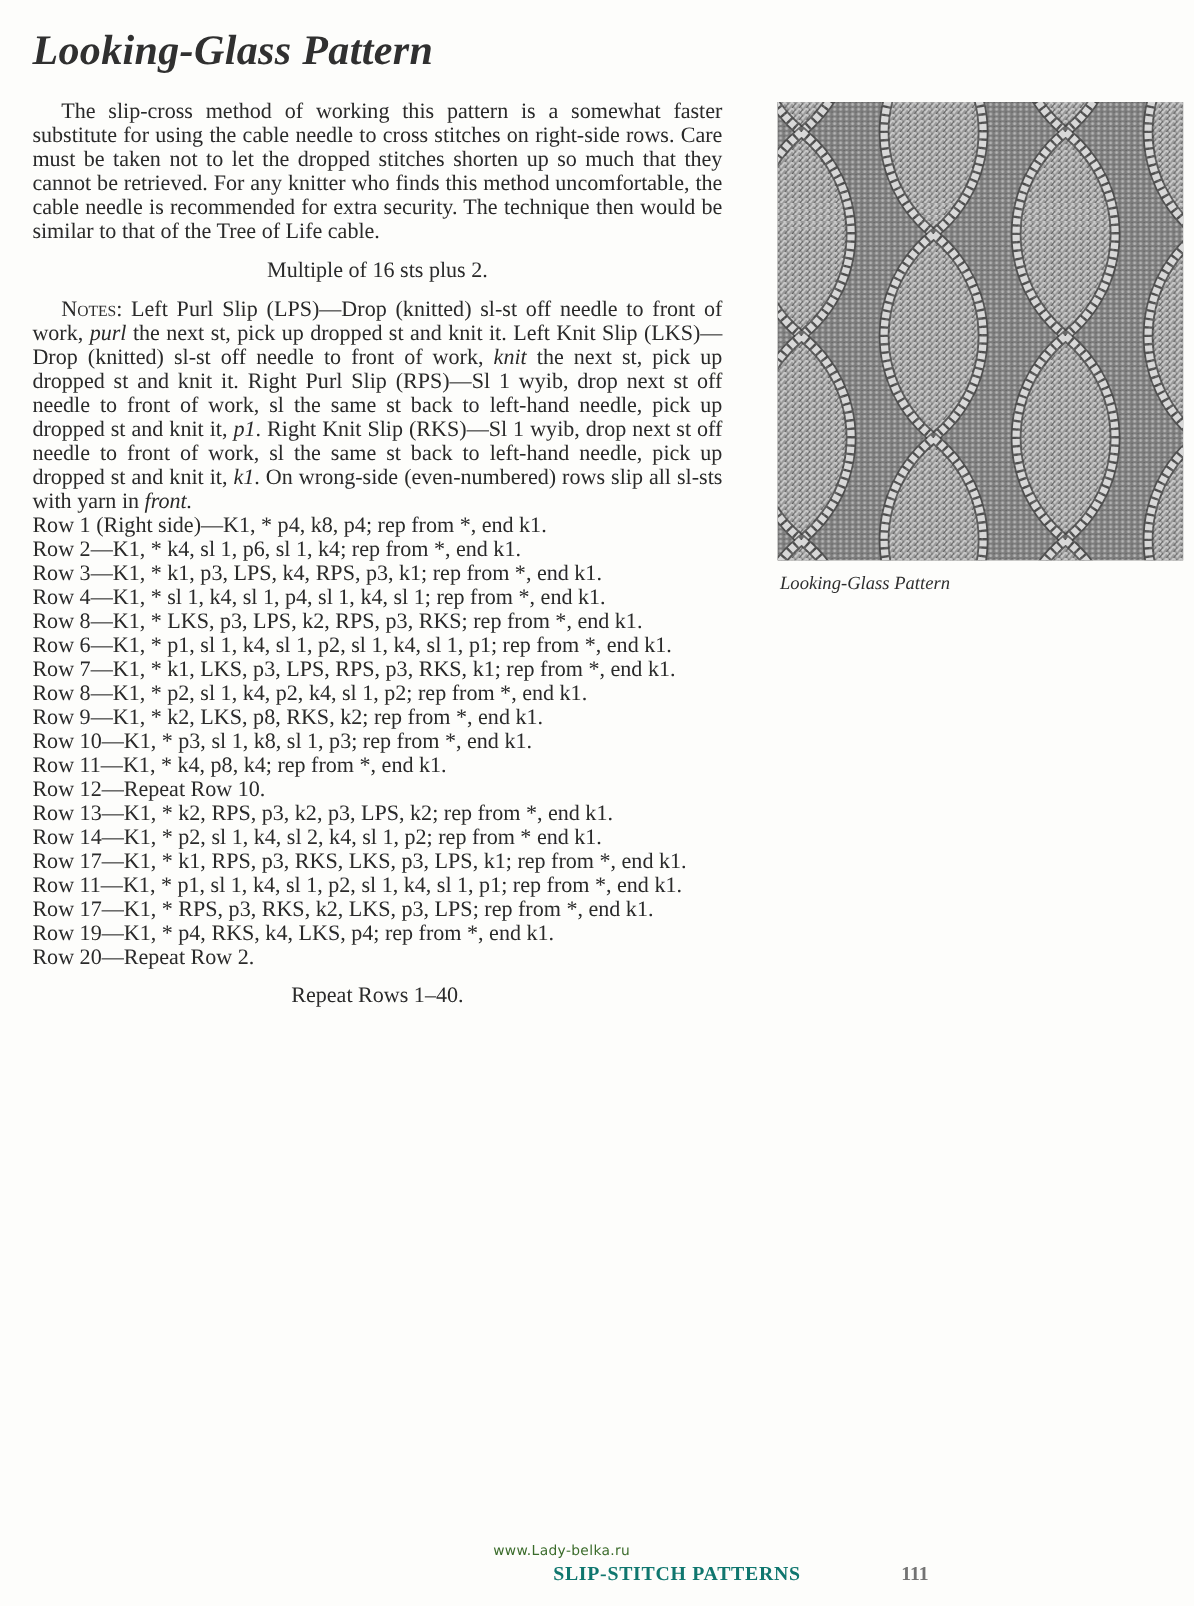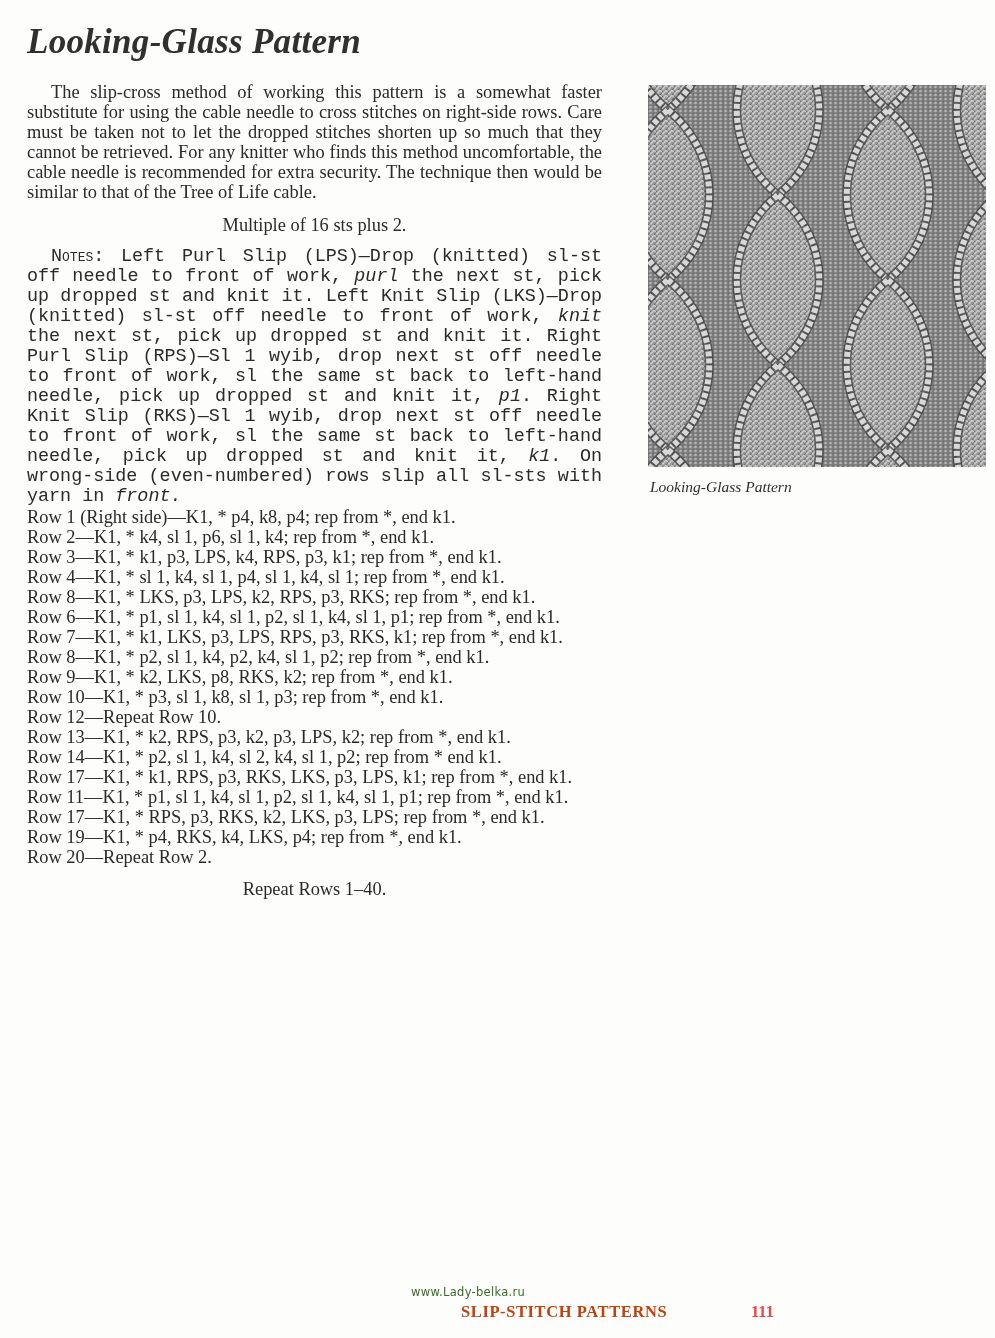--- a/index.html
+++ b/index.html
@@ -10,42 +10,42 @@
     .title {
       position: absolute; left: 27px; top: 22px; margin: 0;
       font-size: 35px; font-style: italic; font-weight: bold; color: #303030; letter-spacing: 0.3px;
     }
     .text-col {
       position: absolute; left: 27px; top: 82px; width: 575px;
       font-size: 18.4px; line-height: 20px;
     }
     .intro p { margin: 0; text-align: justify; text-indent: 24px; }
     .centered { text-align: center; margin: 13px 0 12px 0; }
-    .notes { margin: 0; text-align: justify; text-indent: 24px; font-family: Liberation Mono, monospace; }
+    .notes { margin: 0; text-align: justify; text-indent: 24px; }
     .small-caps { font-variant: small-caps; }
     .rows { margin: 0; padding: 0; list-style: none; }
     .rows li { padding-left: 25px; text-indent: -25px; margin: 0; }
     .repeat { text-align: center; margin-top: 12px; }
     .photo {
       position: absolute; left: 648px; top: 85px; width: 338px; height: 382px; overflow: hidden;
       background: #8a8a8a;
     }
     .photo svg { display: block; }
     .caption {
       position: absolute; left: 650px; top: 478px; font-size: 15.5px; font-style: italic; color: #2e2e2e;
     }
     .watermark {
       position: absolute; left: 411px; top: 1269px; font-family: "DejaVu Sans", sans-serif;
       font-size: 11.5px; color: #3a6b2a; letter-spacing: 0.3px; margin-top: 16px;
     }
     .footer-section {
-      position: absolute; left: 461px; top: 1302px; font-size: 16.5px; font-weight: bold; letter-spacing: 0.6px; color: #c2410c;
+      position: absolute; left: 461px; top: 1302px; font-size: 16.5px; font-weight: bold; letter-spacing: 0.6px; color: #0f766e;
     }
     .footer-page {
-      position: absolute; left: 751px; top: 1302px; font-size: 16.5px; font-weight: bold; color: #ef4444;
+      position: absolute; left: 751px; top: 1302px; font-size: 16.5px; font-weight: bold; color: #737373;
     }
   </style>
 </head>
 <body>
 
 <h1 class="title">Looking-Glass Pattern</h1>
 
 <div class="text-col">
   <div class="intro">
     <p>The slip-cross method of working this pattern is a somewhat faster substitute for using the cable needle to cross stitches on right-side rows. Care must be taken not to let the dropped stitches shorten up so much that they cannot be retrieved. For any knitter who finds this method uncomfortable, the cable needle is recommended for extra security. The technique then would be similar to that of the Tree of Life cable.</p>
@@ -59,20 +59,21 @@
       <li>Row 1 (Right side)—K1, * p4, k8, p4; rep from *, end k1.</li>
       <li>Row 2—K1, * k4, sl 1, p6, sl 1, k4; rep from *, end k1.</li>
       <li>Row 3—K1, * k1, p3, LPS, k4, RPS, p3, k1; rep from *, end k1.</li>
       <li>Row 4—K1, * sl 1, k4, sl 1, p4, sl 1, k4, sl 1; rep from *, end k1.</li>
       <li>Row 8—K1, * LKS, p3, LPS, k2, RPS, p3, RKS; rep from *, end k1.</li>
       <li>Row 6—K1, * p1, sl 1, k4, sl 1, p2, sl 1, k4, sl 1, p1; rep from *, end k1.</li>
       <li>Row 7—K1, * k1, LKS, p3, LPS, RPS, p3, RKS, k1; rep from *, end k1.</li>
       <li>Row 8—K1, * p2, sl 1, k4, p2, k4, sl 1, p2; rep from *, end k1.</li>
       <li>Row 9—K1, * k2, LKS, p8, RKS, k2; rep from *, end k1.</li>
       <li>Row 10—K1, * p3, sl 1, k8, sl 1, p3; rep from *, end k1.</li>
+      <li>Row 11—K1, * k4, p8, k4; rep from *, end k1.</li>
       <li>Row 12—Repeat Row 10.</li>
       <li>Row 13—K1, * k2, RPS, p3, k2, p3, LPS, k2; rep from *, end k1.</li>
       <li>Row 14—K1, * p2, sl 1, k4, sl 2, k4, sl 1, p2; rep from * end k1.</li>
       <li>Row 17—K1, * k1, RPS, p3, RKS, LKS, p3, LPS, k1; rep from *, end k1.</li>
       <li>Row 11—K1, * p1, sl 1, k4, sl 1, p2, sl 1, k4, sl 1, p1; rep from *, end k1.</li>
       <li>Row 17—K1, * RPS, p3, RKS, k2, LKS, p3, LPS; rep from *, end k1.</li>
       <li>Row 19—K1, * p4, RKS, k4, LKS, p4; rep from *, end k1.</li>
       <li>Row 20—Repeat Row 2.</li>
     </ul>
 

